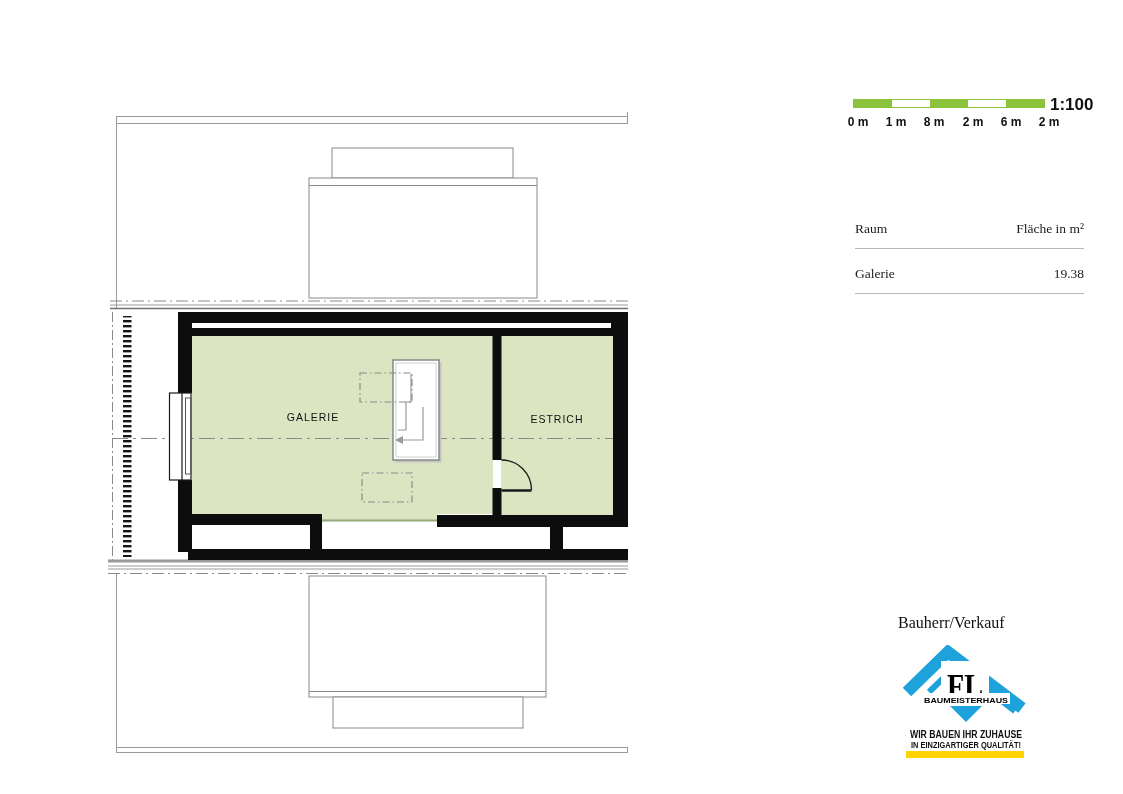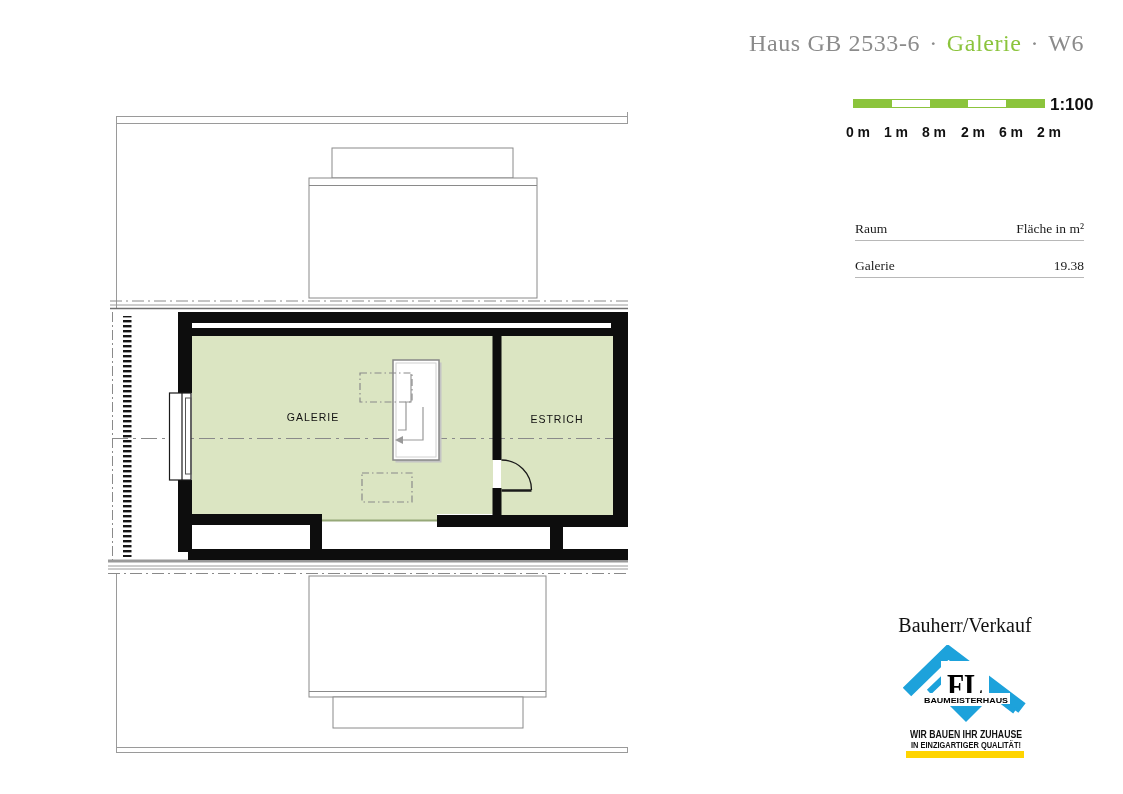--- a/index.html
+++ b/index.html
@@ -13,33 +13,33 @@
   .title .dot{margin:0 9px;color:#8b8b8b;}
   .title .hl{color:#8bc43c;}
 
   
   .scalebar{position:absolute;left:853px;top:99px;width:192px;height:9px;
             border:1px solid #8bc43c;box-sizing:border-box;display:flex;}
   .scalebar .seg{flex:1 1 0;}
   .seg.g{background:#8bc43c;}
   .seg.w{background:#ffffff;}
   .scale-ratio{position:absolute;left:1050px;top:95px;font-weight:bold;font-size:17px;color:#111;}
-  .tick{position:absolute;top:124px;transform:translateX(-50%);font-weight:bold;
-        font-size:14px;color:#111;white-space:nowrap;}
+  .tick{position:absolute;top:115px;transform:translateX(-50%);font-weight:bold;
+        font-size:12px;color:#111;white-space:nowrap;}
 
   
   .area-table{position:absolute;left:855px;top:221px;width:229px;
               font-family:"Liberation Serif",serif;font-size:13.5px;color:#1c1c1c;}
   .area-row{display:flex;justify-content:space-between;align-items:flex-end;
-            border-bottom:1px solid #b8b8b8;padding-bottom:3px;}
+            border-bottom:1px solid #b8b8b8;padding-bottom:11px;}
   .area-row + .area-row{margin-top:17px;}
 
   
-  .footer-heading{position:absolute;left:898px;top:614px;width:134px;text-align:center;
-                  font-family:"Liberation Serif",serif;font-size:20px;color:#111;}
+  .footer-heading{position:absolute;left:898px;top:614px;width:134px;text-align:left;
+                  font-family:"Liberation Serif",serif;font-size:16px;color:#111;}
   .logo-svg{position:absolute;left:903px;top:645px;}
 </style>
 </head>
 <body>
 
 <div class="page">
 
   <svg class="plan-svg" width="1123" height="794" viewBox="0 0 1123 794">
     <defs>
       <pattern id="hatch" width="8.5" height="5" patternUnits="userSpaceOnUse">
@@ -132,23 +132,20 @@
 
     <g>
       <path d="M 501.5 460 A 30 30 0 0 1 531.5 490" fill="none" stroke="#1a1a1a" stroke-width="1.3"></path>
       <line x1="501.5" y1="490.5" x2="531.5" y2="490.5" stroke="#1a1a1a" stroke-width="2.5"></line>
     </g>
 
     <text x="313" y="421" text-anchor="middle" font-family="Liberation Sans, sans-serif" font-size="10.5" letter-spacing="1" fill="#111111">GALERIE</text>
     <text x="557" y="423" text-anchor="middle" font-family="Liberation Sans, sans-serif" font-size="10.5" letter-spacing="1" fill="#111111">ESTRICH</text>
   </svg>
 
-  <div class="title">
-    <span>Haus GB 2533-6</span><span class="dot">·</span><span class="hl">Galerie</span><span class="dot">·</span><span>W6</span>
-  </div>
 
   <div class="scalebar">
     <div class="seg g"></div>
     <div class="seg w"></div>
     <div class="seg g"></div>
     <div class="seg w"></div>
     <div class="seg g"></div>
   </div>
   <div class="scale-ratio">1:100</div>
   <span class="tick" style="left:858px">0 m</span>

